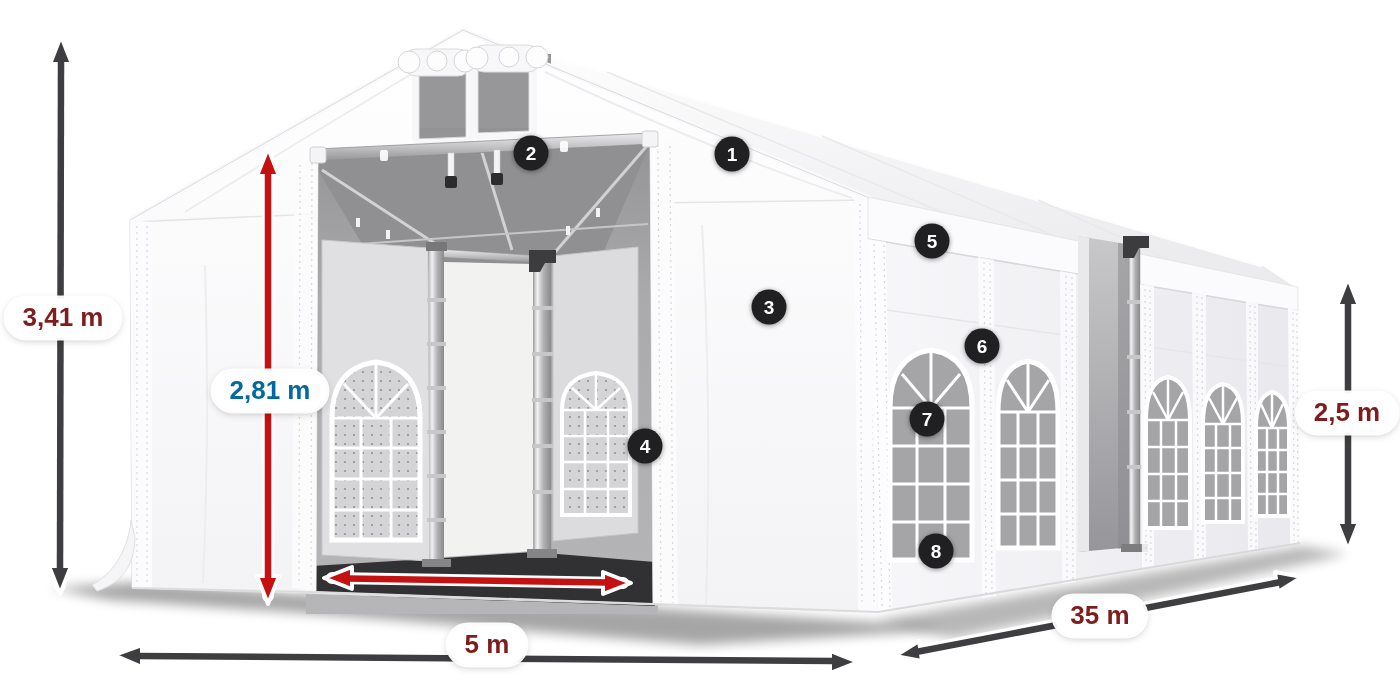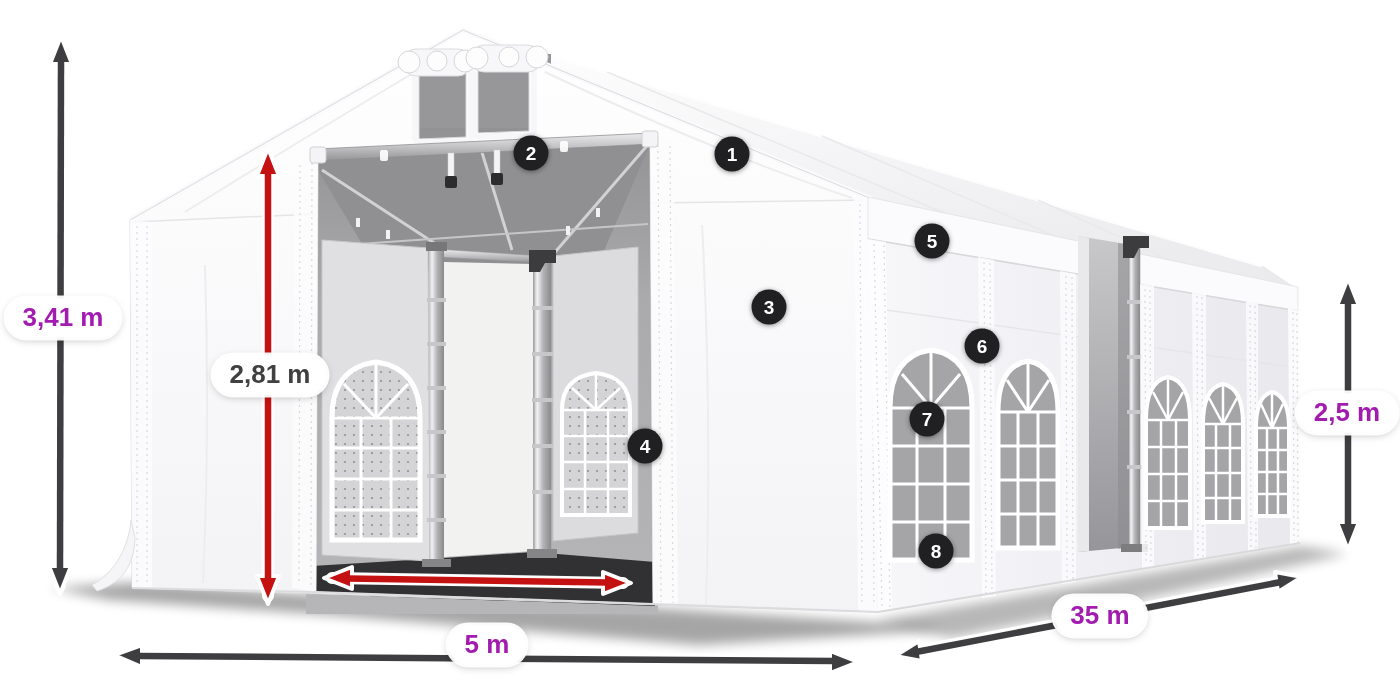--- a/index.html
+++ b/index.html
@@ -4,25 +4,25 @@
 <style>
   html,body{margin:0;padding:0;background:#ffffff;}
   .stage{
     position:relative;width:1400px;height:700px;overflow:hidden;
     background:#ffffff;font-family:"Liberation Sans",sans-serif;
   }
   .stage svg{position:absolute;left:0;top:0;}
   .pill{
     position:absolute;transform:translate(-50%,-50%);
     background:#fff;border-radius:24px;padding:4px 16px;
-    font-weight:bold;font-size:26px;line-height:1.2;color:#a21caf;
+    font-weight:bold;font-size:26px;line-height:1.2;color:#7f1d1d;
     white-space:nowrap;
     box-shadow:0 0 0 3px rgba(255,255,255,.95),0 2px 9px rgba(0,0,0,.30);
   }
-  .pill.red{color:#404040;}
+  .pill.red{color:#0369a1;margin-top:16px;}
   .callout{
     position:absolute;transform:translate(-50%,-50%);
     width:35px;height:35px;border-radius:50%;
     background:#202023;color:#fff;text-align:center;
     font-weight:bold;font-size:19px;line-height:35px;
     box-shadow:0 1px 5px rgba(0,0,0,.45);cursor:pointer;user-select:none;
   }
   
   .dim .shaft-h{stroke:#fff;stroke-width:12;stroke-linecap:round;fill:none;}
   .dim .shaft{stroke-width:6.5;fill:none;}

